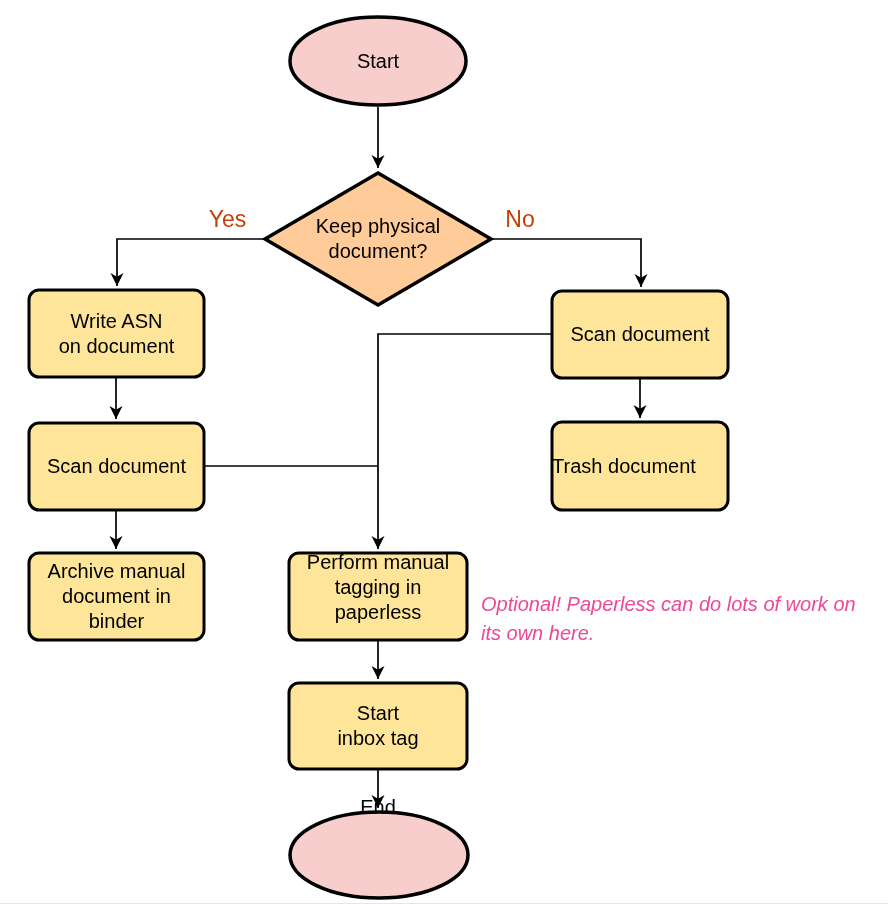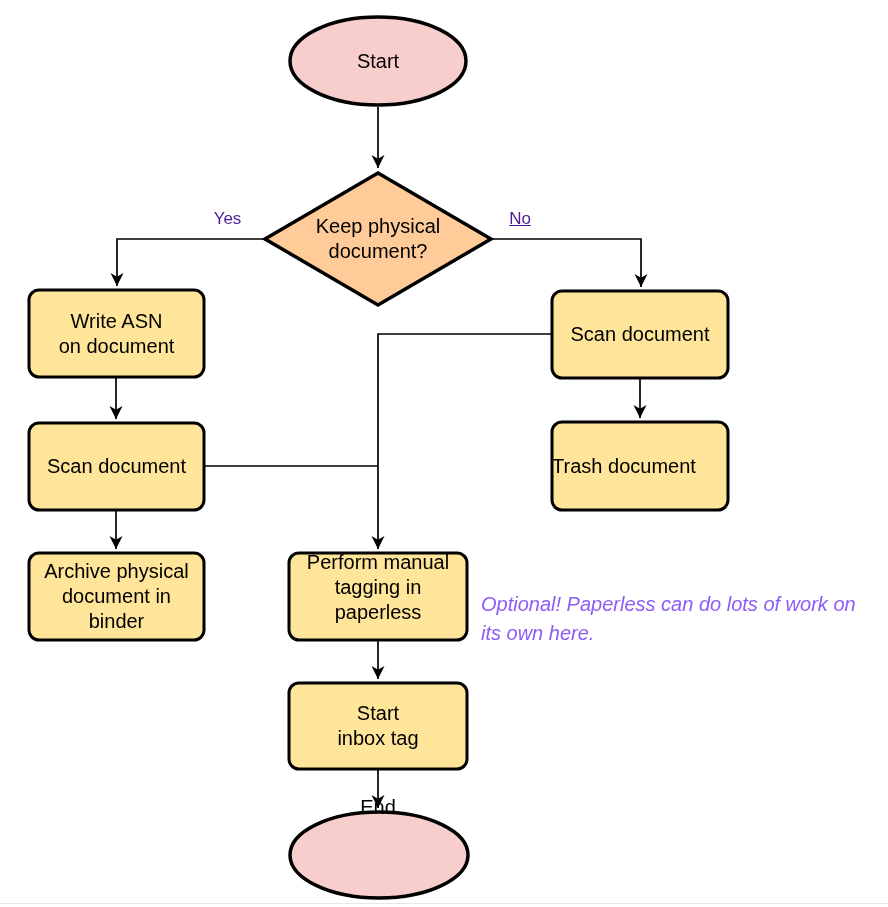--- a/index.html
+++ b/index.html
@@ -30,33 +30,33 @@
     font-size: 20px;
     line-height: 25px;
     color: #000000;
     pointer-events: none;
   }
   .edge-label {
     position: absolute;
     display: flex;
     align-items: center;
     justify-content: center;
-    font-size: 17px;
+    font-size: 23px;
     line-height: 22px;
-    color: #4c1d95;
+    color: #c2410c;
   }
   .annotation {
     position: absolute;
     left: 481px;
     top: 590px;
     width: 400px;
     font-size: 20px;
     line-height: 29px;
     font-style: italic;
-    color: #8b5cf6;
+    color: #ec4899;
     white-space: pre-line;
     text-align: left;
   }
   .bottom-divider {
     position: absolute;
     left: 0;
     top: 903px;
     width: 888px;
     height: 1px;
     background: #e6e6e6;
@@ -109,39 +109,39 @@
   <div class="node-label" style="left:290px; top:17px; width:176px; height:88px;">Start</div>
 
   <div class="node-label" style="left:29px; top:290px; width:175px; height:87px;">Write ASN
 on document</div>
 
   <div class="node-label" style="left:270px; top:173px; width:216px; height:132px;">Keep physical
 document?</div>
 
   <div class="node-label" style="left:29px; top:423px; width:175px; height:87px;">Scan document</div>
 
-  <div class="node-label" style="left:29px; top:553px; width:175px; height:87px;">Archive physical
+  <div class="node-label" style="left:29px; top:553px; width:175px; height:87px;">Archive manual
 document in
 binder</div>
 
   <div class="node-label" style="left:552px; top:291px; width:176px; height:87px;">Scan document</div>
 
   <div class="node-label" style="left:552px; top:422px; width:144px; height:88px;">Trash document</div>
 
   <div class="node-label" style="left:289px; top:553px; width:178px; height:68px;">Perform manual
 tagging in
 paperless</div>
 
   <div class="node-label" style="left:289px; top:683px; width:178px; height:86px;">Start
 inbox tag</div>
 
   <div class="node-label" style="left:289px; top:764px; width:178px; height:86px;">End</div>
 
   <div class="edge-label" style="left:200px; top:207px; width:55px; height:24px;">Yes</div>
 
-  <div class="edge-label" style="left:495px; top:207px; width:50px; height:24px;text-decoration:underline;">No</div>
+  <div class="edge-label" style="left:495px; top:207px; width:50px; height:24px;">No</div>
 
   <div class="annotation">Optional! Paperless can do lots of work on
 its own here.</div>
 
   <div class="bottom-divider"></div>
 
 </div>
 
 </body></html>

